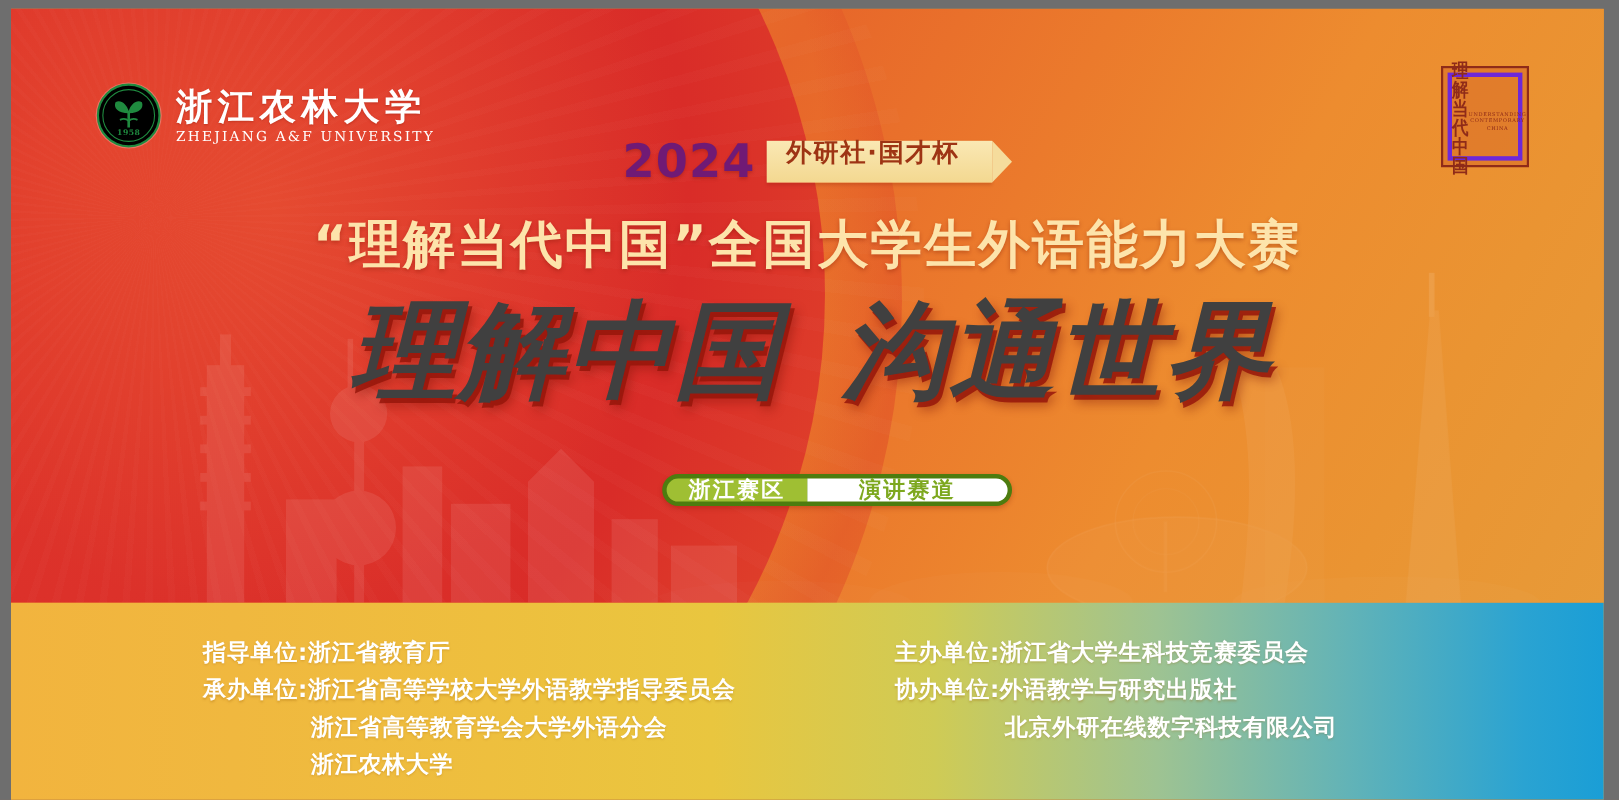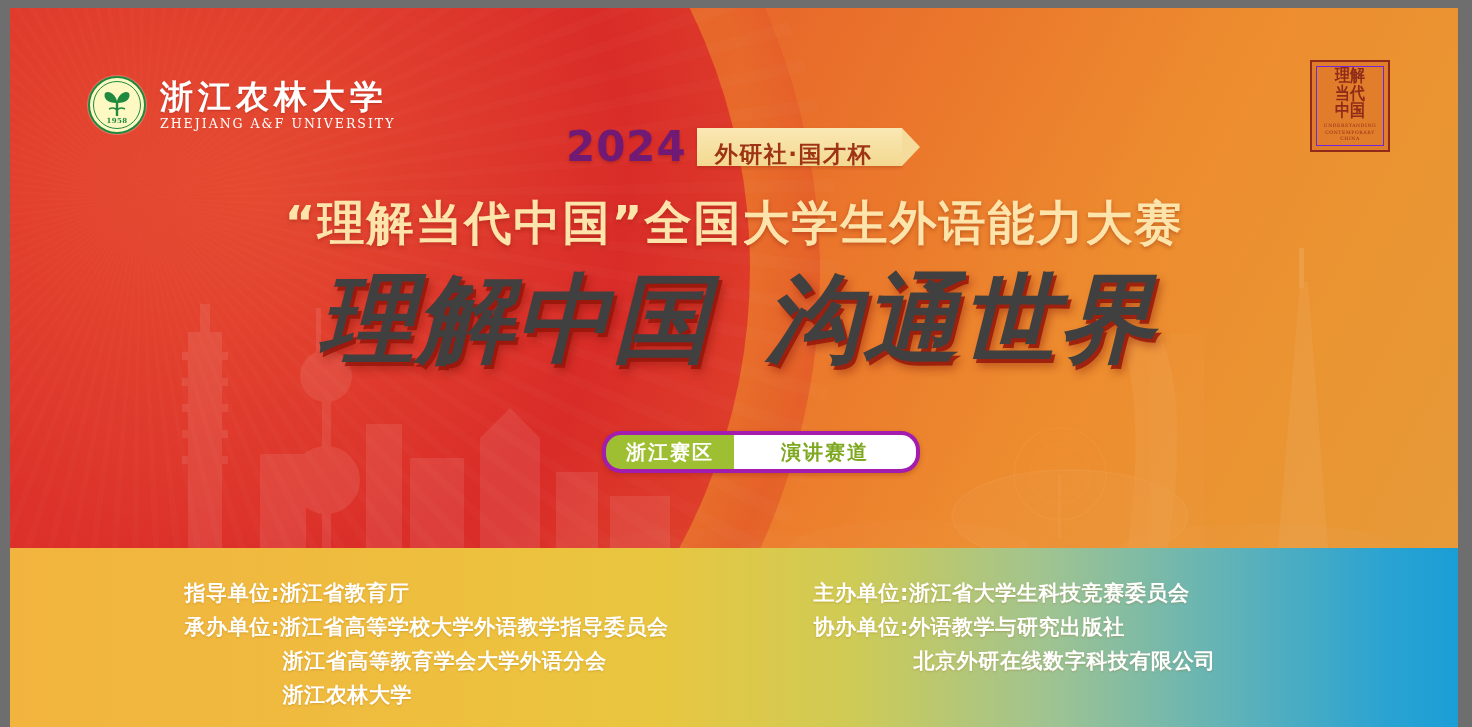--- a/index.html
+++ b/index.html
@@ -91,21 +91,21 @@
   .skyline{ position:absolute; bottom:0; left:0; width:1448px; height:300px; }
   .skyline svg{ display:block; width:100%; height:100%; }
 
   
   #uniLogo{
     position:absolute; left:78px; top:68px;
     display:flex; align-items:center; gap:14px;
   }
   .seal{
     width:58px; height:58px; border-radius:50%;
-    background:#fef9c3;
+    background:#000000;
     border:2px solid #1f8a3f;
     position:relative; flex:0 0 auto;
     box-shadow:0 0 0 1px rgba(255,255,255,.25);
   }
   .seal .ring{
     position:absolute; inset:3px; border-radius:50%;
     border:1.4px solid #1f8a3f;
   }
   .seal .tree{
     position:absolute; left:50%; top:46%;
@@ -134,22 +134,22 @@
   
   #stamp{
     position:absolute; right:68px; top:52px;
     width:80px; height:92px;
     border:2px solid #8f2b18;
     background:rgba(205,90,34,0.35);
     padding:4px;
   }
   #stamp .inner{
     width:100%; height:100%;
-    border:1px solid #6d28d9;
-    display:flex; flex-direction:column;
+    border:4px solid #6d28d9;
+    display:flex; flex-direction:row;
     align-items:center; justify-content:flex-start;
     padding-top:4px;
   }
   #stamp .cn{
     font-size:15px; line-height:15px; color:#8f2b18;
     font-weight:bold; letter-spacing:0px;
     font-family:"DejaVu Serif","Liberation Serif",serif;
     width:44px; text-align:center;
     word-break:break-all;
     transform:scaleY(1.15);
@@ -167,21 +167,21 @@
   }
   .yr2024{
     font-size:42px; font-weight:bold; color:#701a75;
     letter-spacing:1px; line-height:1;
     font-family:"DejaVu Sans","Liberation Sans",sans-serif;
     text-shadow:0 2px 3px rgba(120,20,0,.30);
   }
   .ribbon{
     position:relative;
     background:linear-gradient(180deg,#fae8b4 0%,#f3d890 100%);
-    height:38px; display:flex; align-items:flex-end;
+    height:38px; display:flex; align-items:flex-start;
     padding:0 30px 0 18px;
     box-shadow:0 2px 3px rgba(120,20,0,.22);
   }
   .ribbon:after{
     content:""; position:absolute; right:-18px; top:0;
     border-top:19px solid transparent;
     border-bottom:19px solid transparent;
     border-left:18px solid #f5dc9c;
   }
   .ribbon span{
@@ -210,23 +210,23 @@
     text-shadow:
        3px 4px 0 rgba(150,22,10,.85),
        5px 7px 10px rgba(120,15,6,.45);
     font-family:"DejaVu Sans","Liberation Sans",sans-serif;
   }
   #slogan .gap{ display:inline-block; width:54px; }
 
   
   #pill{
     position:absolute; left:592px; top:423px;
-    height:42px; width:318px;
+    height:29px; width:318px;
     border-radius:19px;
-    background:#a21caf;
+    background:#4d7c0f;
     padding:4px;
     display:flex; align-items:stretch;
     box-shadow:0 2px 5px rgba(120,20,0,.28);
   }
   #pill .left{
     flex:0 0 128px;
     background:#9fbf33;
     border-radius:15px 0 0 15px;
     display:flex; align-items:center; justify-content:center;
     color:#ffffff; font-size:20px; font-weight:bold; letter-spacing:2px;

